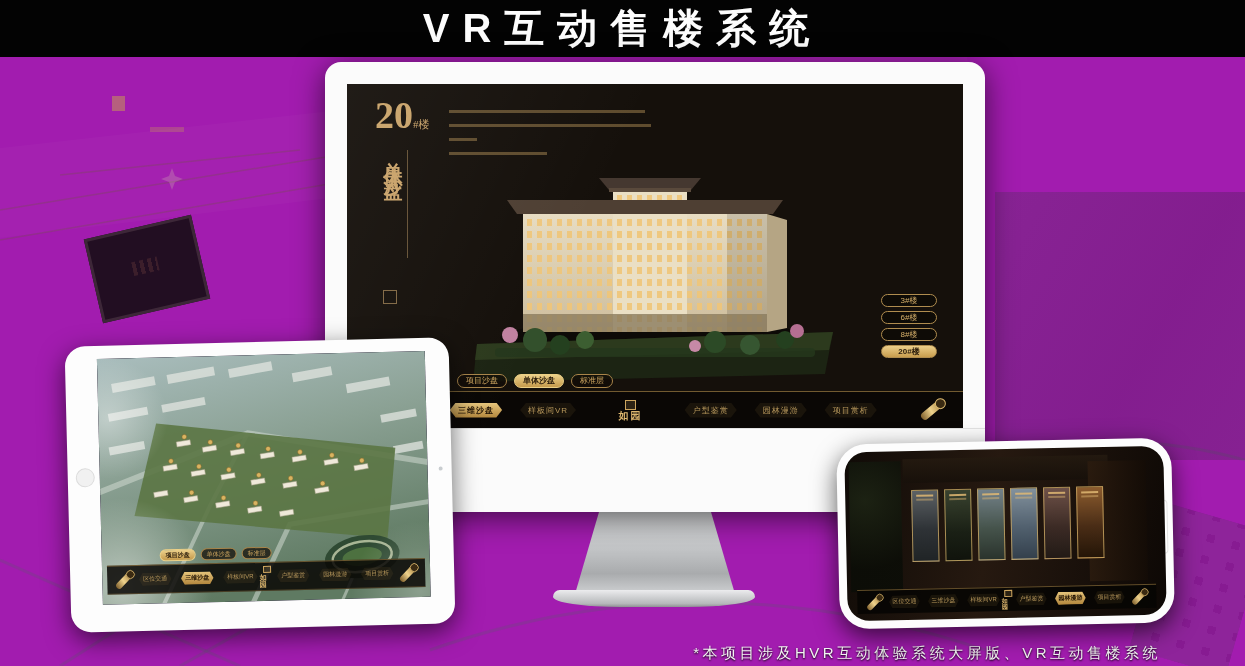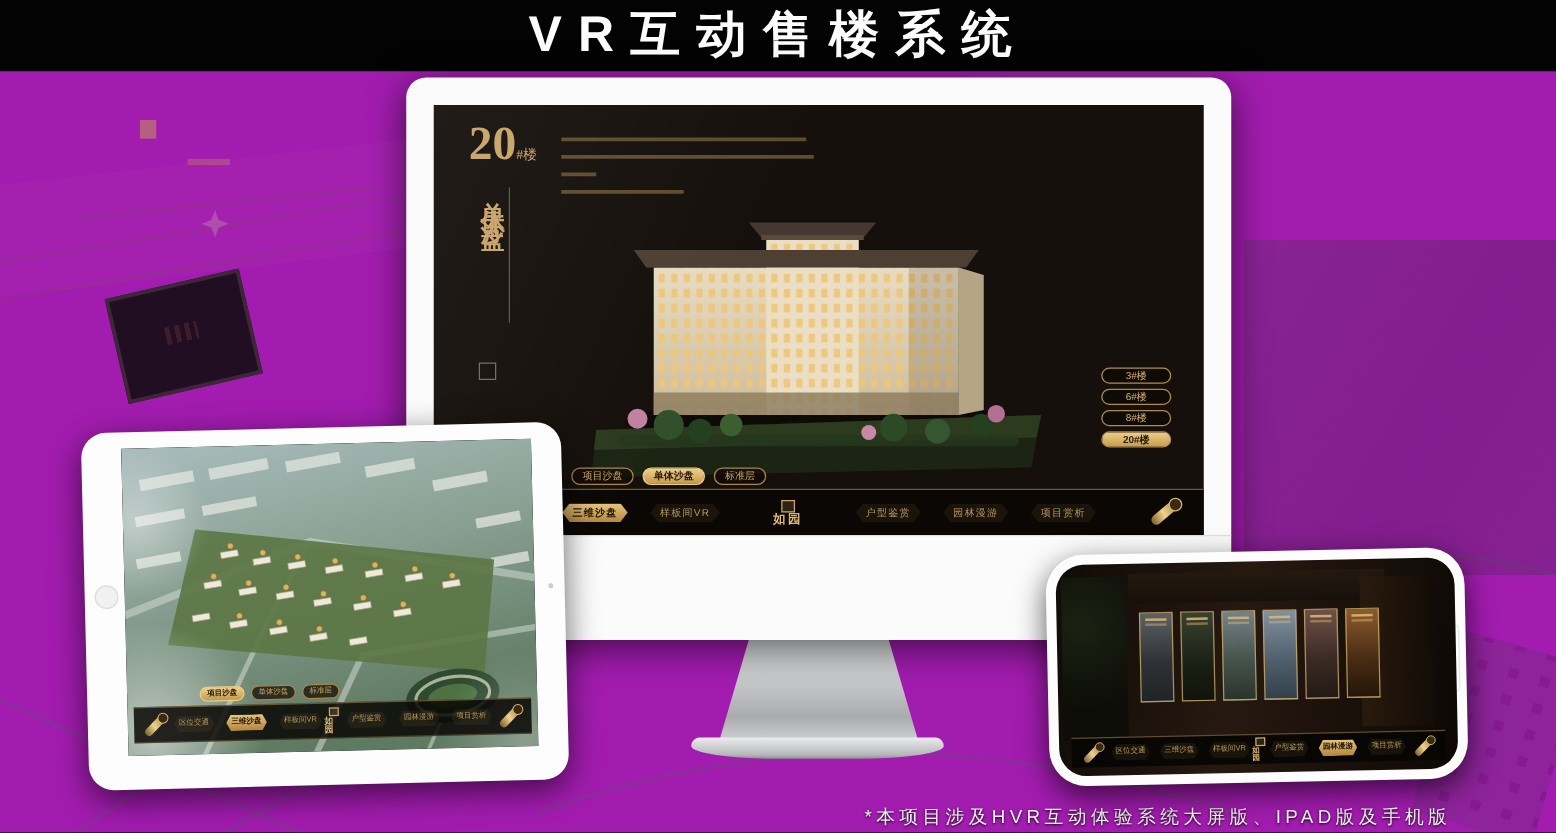--- a/index.html
+++ b/index.html
@@ -413,14 +413,14 @@
 
         <div class="mi">户型鉴赏</div>
             <div class="mi active">园林漫游</div>
             <div class="mi">项目赏析</div>
           </div>
         <div class="scroll"></div>
       </div>
     </div>
   </div>
 
-  <div class="footer-note">*本项目涉及HVR互动体验系统大屏版、IPAD版及手机版</div>
+  <div class="footer-note">*本项目涉及HVR互动体验系统大屏版、VR互动售楼系统</div>
 </div>
 
 </body></html>

